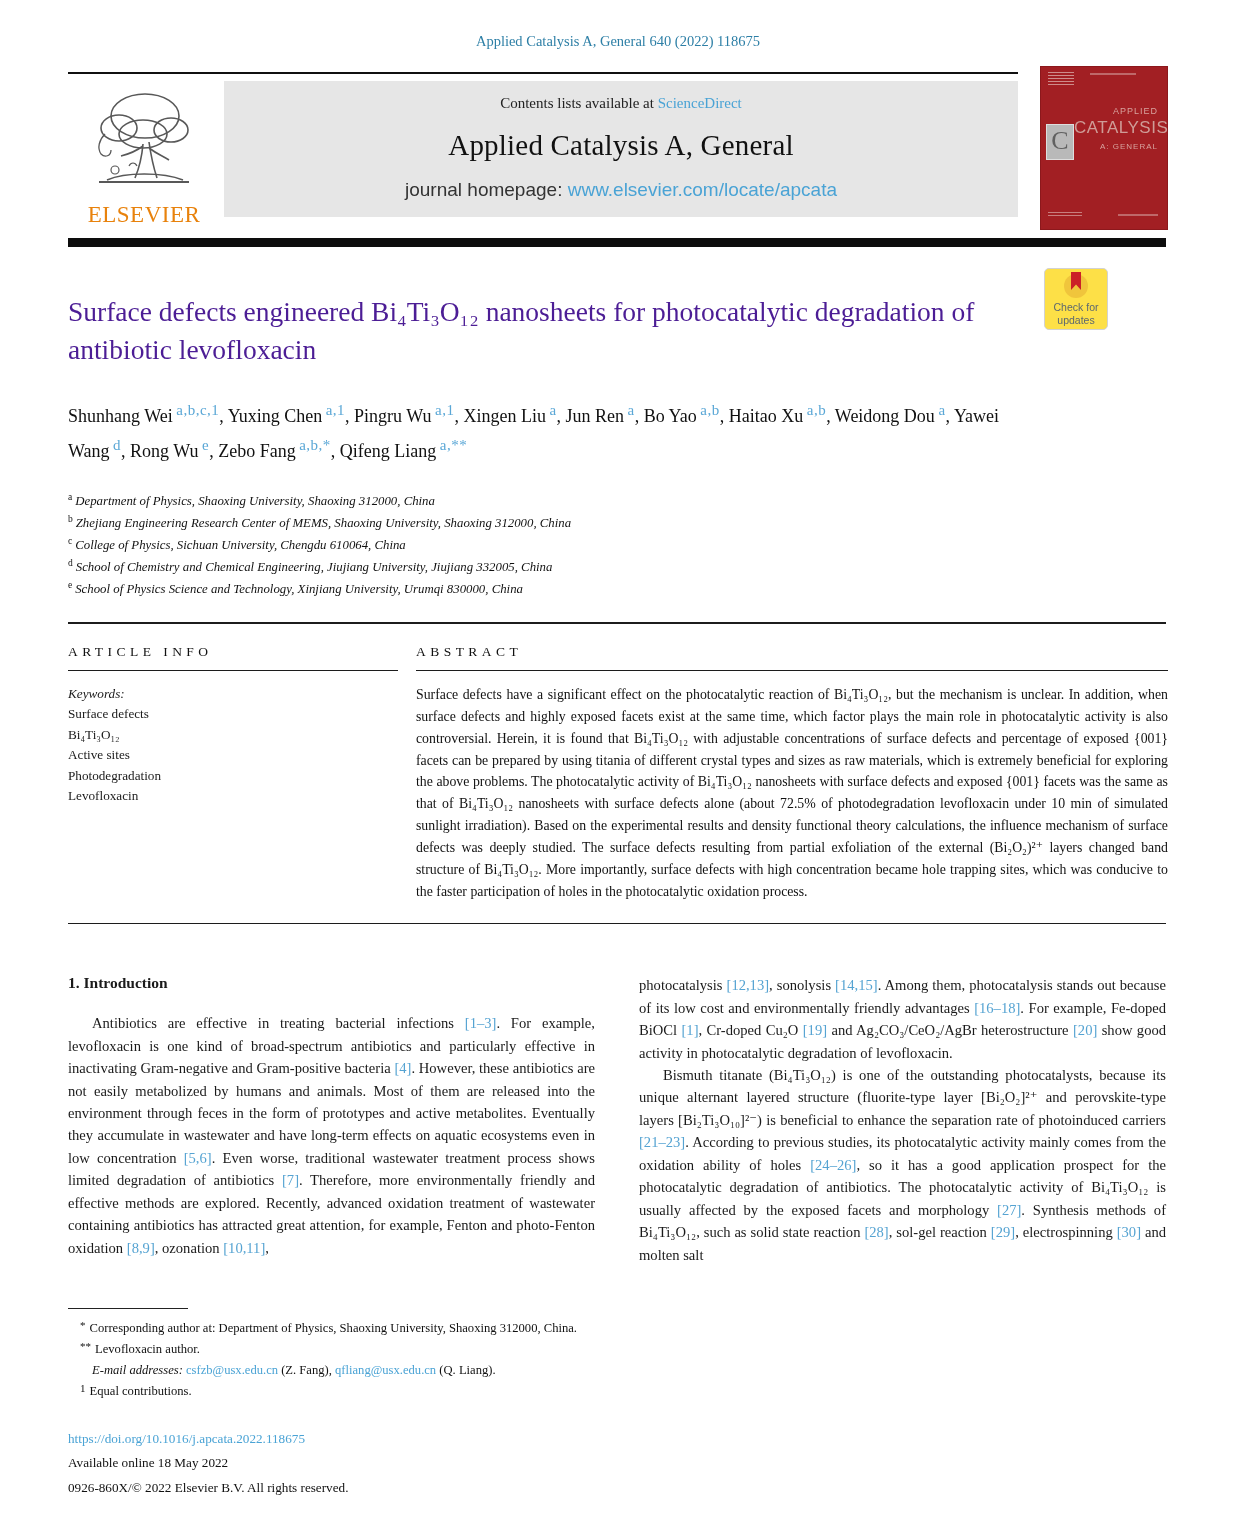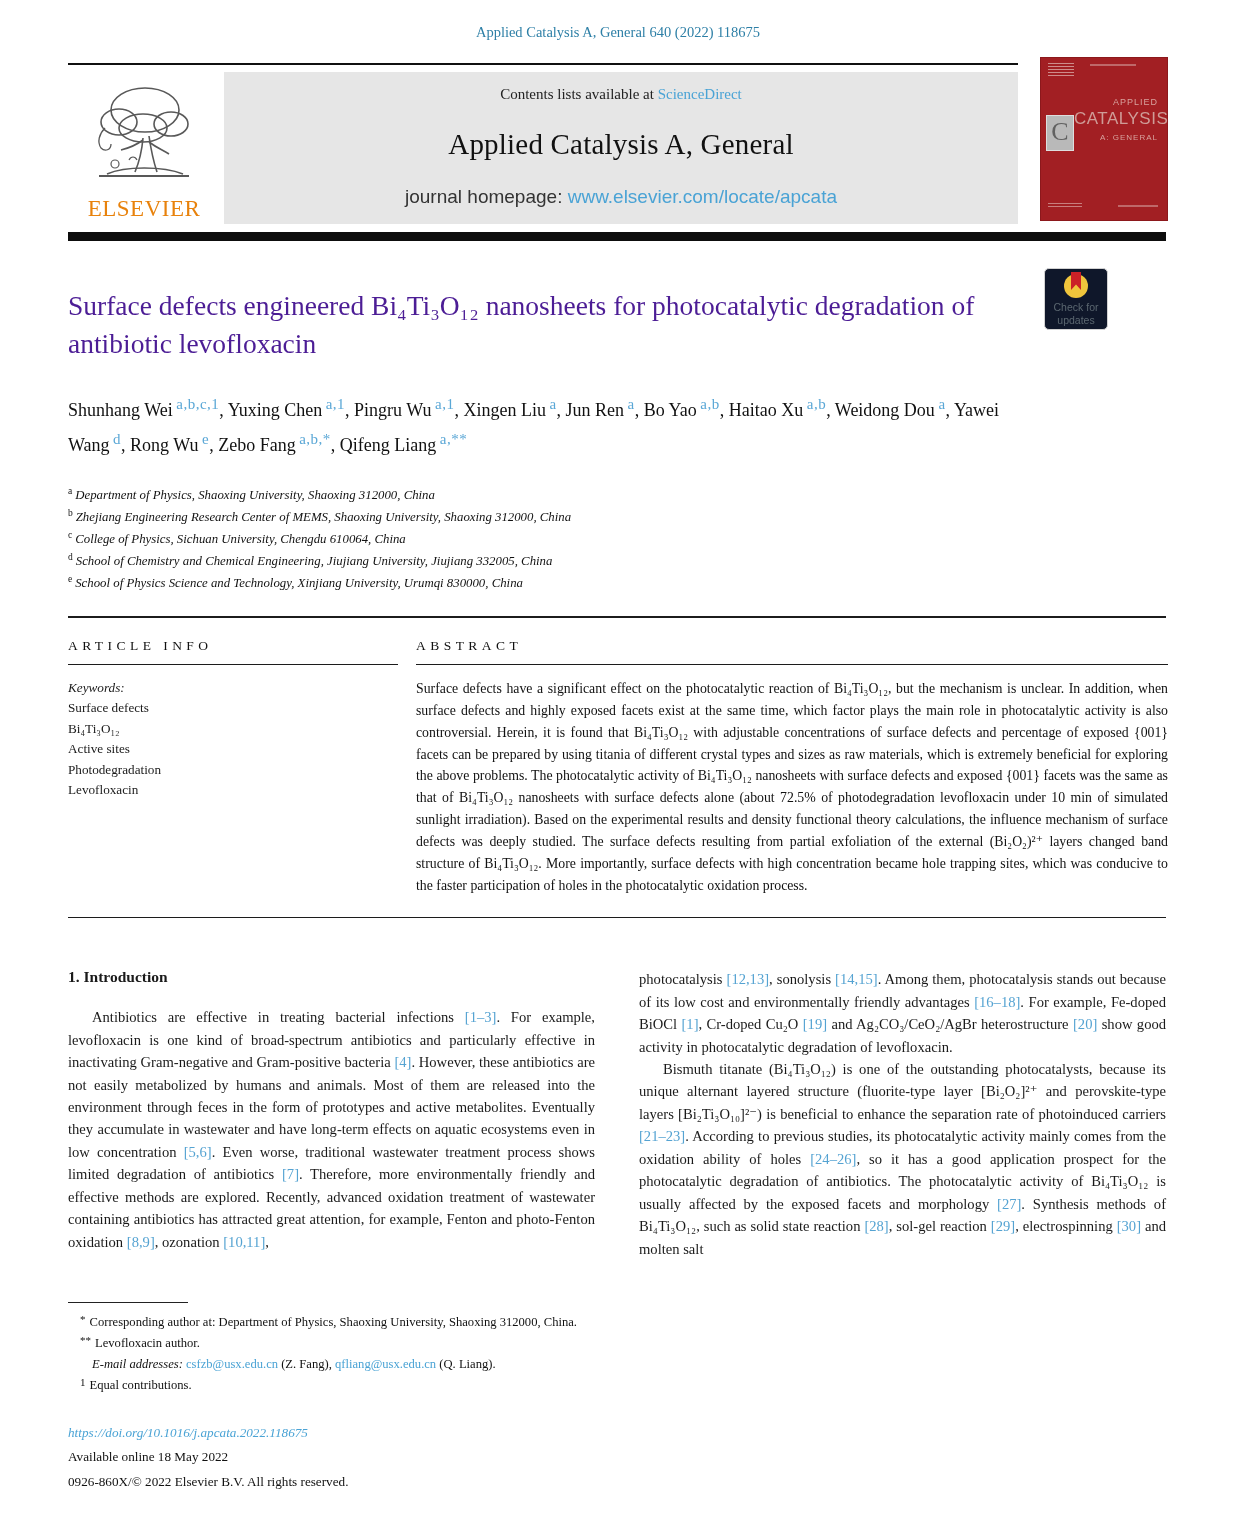--- a/index.html
+++ b/index.html
@@ -3,29 +3,29 @@
 <meta charset="utf-8">
 <style>
   html,body{margin:0;padding:0;}
   body{
     width:1236px;height:1530px;overflow:hidden;background:#ffffff;
     font-family:"Liberation Serif","DejaVu Serif",serif;color:#1a1a1a;
   }
   .page{padding:0 68px;position:relative;}
 
   
-  .citation-bar{padding-top:24px;text-align:center;font-size:14.5px;color:#2d7fa6;}
+  .citation-bar{padding-top:33px;text-align:center;font-size:14.5px;color:#2d7fa6;}
 
   
   .masthead{display:flex;margin-top:22px;align-items:stretch;}
   .masthead-main{flex:1;border-top:2px solid #101010;padding-top:7px;display:flex;}
   .logo-block{width:152px;display:flex;flex-direction:column;align-items:center;justify-content:flex-end;padding-bottom:2px;}
   .logo-block svg{display:block;}
   .elsevier-wordmark{font-size:23px;letter-spacing:.5px;color:#e8820c;font-family:"Liberation Serif","DejaVu Serif",serif;margin-top:2px;}
-  .journal-box{flex:1;background:#e6e6e6;margin-left:4px;height:152px;display:flex;flex-direction:column;align-items:center;justify-content:space-between;padding:14px 10px 16px 10px;box-sizing:border-box;}
+  .journal-box{flex:1;background:#e6e6e6;margin-left:4px;height:136px;display:flex;flex-direction:column;align-items:center;justify-content:space-between;padding:14px 10px 16px 10px;box-sizing:border-box;}
   .contents-line{font-size:15px;color:#222;}
   .contents-line .link{color:#4aa3d5;}
   .journal-title{font-size:29px;color:#111;letter-spacing:.2px;}
   .homepage-line{font-family:"Liberation Sans","DejaVu Sans",sans-serif;font-size:19px;color:#333;}
   .homepage-line .link{color:#4aa3d5;}
   .cover-thumb{width:128px;height:164px;background:#a21f23;margin-left:22px;margin-top:-6px;position:relative;box-shadow:inset 0 0 0 1px #8c181c;overflow:hidden;}
   .cover-deco-top{position:absolute;left:8px;top:6px;width:26px;height:14px;
     background:repeating-linear-gradient(#d9a7a4 0 1px,transparent 1px 3px);opacity:.8;}
   .cover-deco-topline{position:absolute;left:50px;top:7px;width:46px;height:2px;background:#c88;opacity:.7;}
   .cover-c-tile{position:absolute;left:6px;top:58px;width:26px;height:34px;background:#b9b9b9;border:1px solid #dedede;
@@ -37,21 +37,21 @@
   .cover-ageneral{position:absolute;right:10px;top:76px;font-family:"Liberation Sans","DejaVu Sans",sans-serif;
     font-size:8px;letter-spacing:1px;color:#d8a29e;}
   .cover-deco-bot1{position:absolute;left:8px;bottom:12px;width:34px;height:6px;
     background:repeating-linear-gradient(#d9a7a4 0 1px,transparent 1px 3px);opacity:.7;}
   .cover-deco-bot2{position:absolute;right:10px;bottom:14px;width:40px;height:2px;background:#c88;opacity:.7;}
 
   .thick-bar{height:9px;background:#0d0d0d;margin-top:8px;width:1098px;}
 
   
   .badge{position:absolute;top:268px;right:128px;width:64px;height:62px;border:1px solid #d2d2d2;border-radius:5px;
-    background:#0f172a;display:flex;flex-direction:column;align-items:center;justify-content:flex-start;padding-top:5px;box-sizing:border-box;cursor:pointer;}
+    background:#fde047;display:flex;flex-direction:column;align-items:center;justify-content:flex-start;padding-top:5px;box-sizing:border-box;cursor:pointer;}
   .badge-circle{width:24px;height:24px;border-radius:50%;background:#f0c53c;position:relative;}
   .badge-ribbon{position:absolute;left:7px;top:-2px;width:10px;height:18px;background:#cb2127;
     clip-path:polygon(0 0,100% 0,100% 100%,50% 70%,0 100%);}
   .badge-text{font-family:"Liberation Sans","DejaVu Sans",sans-serif;font-size:10.5px;line-height:1.2;color:#5b6770;text-align:center;margin-top:3px;}
 
   
   .article-title{margin-top:46px;font-size:27.5px;line-height:1.38;color:#4c1d95;max-width:910px;}
   .authors-line{margin-top:28px;font-size:18px;color:#111;max-width:980px;line-height:1.75;}
   .author-sup{color:#5aa7d6;font-size:15px;vertical-align:super;letter-spacing:.5px;}
   .affiliations{margin-top:22px;font-size:12.8px;font-style:italic;line-height:1.55;color:#111;}
@@ -79,21 +79,21 @@
   
   .footnotes{margin-top:42px;font-size:12.6px;line-height:1.6;color:#111;}
   .fn-divider{width:120px;height:1px;background:#222;margin-bottom:8px;}
   .fn-line{padding-left:24px;text-indent:-12px;}
   .fn-marker{font-size:11px;vertical-align:3px;margin-right:4px;}
   .fn-email{padding-left:24px;}
   .fn-email .lbl{font-style:italic;}
   .link{color:#4aa3d5;text-decoration:none;cursor:pointer;}
 
   .bottom-block{margin-top:26px;font-size:13.2px;line-height:1.85;color:#111;}
-  .doi-line{color:#4aa3d5;font-style:italic;}
+  .doi-line{color:#4aa3d5;}
 </style>
 </head>
 <body>
 
 <div class="page">
 
   <div class="citation-bar">Applied Catalysis A, General 640 (2022) 118675</div>
 
   <div class="masthead">
     <div class="masthead-main">

